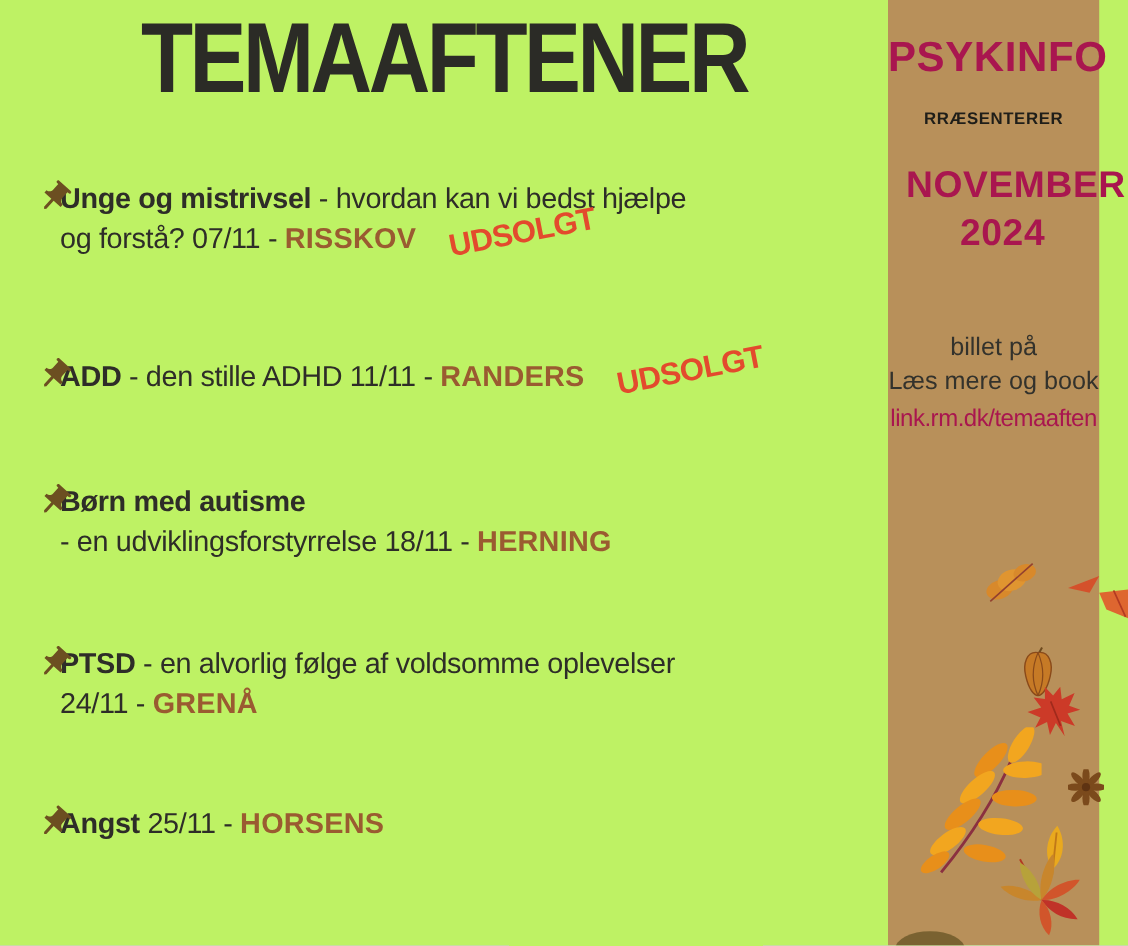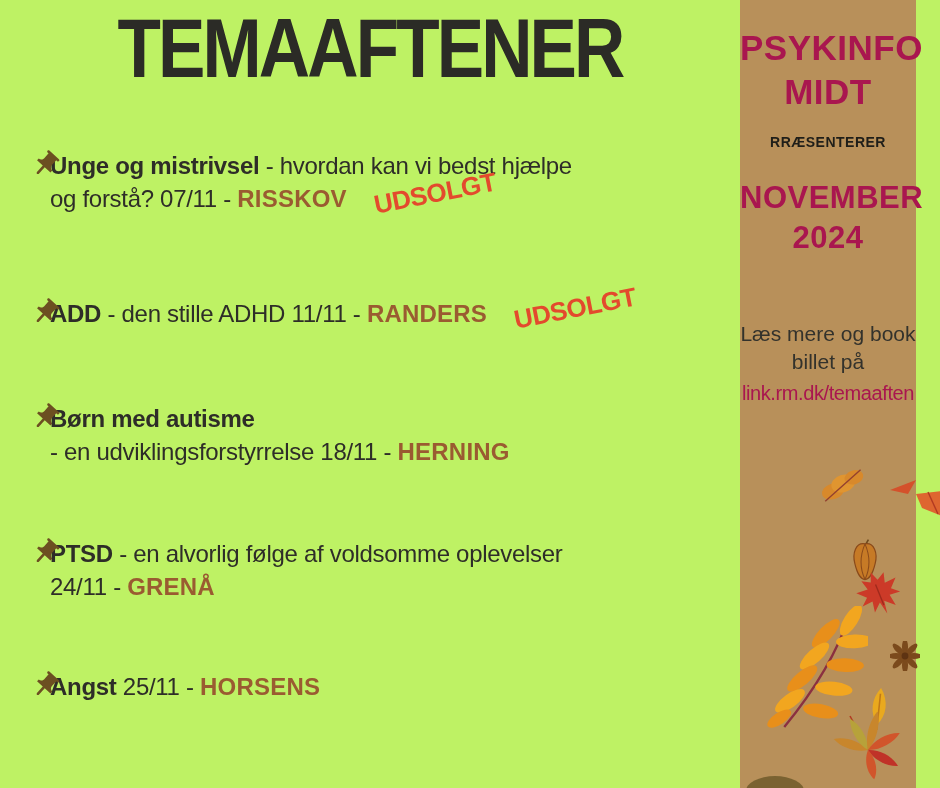--- a/index.html
+++ b/index.html
@@ -30,21 +30,21 @@
   
   .sidebar{
     position:absolute;left:740px;top:0;width:176px;height:788px;
     background:#B8905A;text-align:center;
   }
   .brand{margin-top:26px;font-size:35px;line-height:44px;font-weight:800;
     color:#A9164F;letter-spacing:0.5px;}
   .presents{margin-top:16px;font-size:14px;line-height:24px;font-weight:700;
     color:#1F1E19;letter-spacing:0.5px;}
   .month{margin-top:24px;font-size:31px;line-height:40px;font-weight:800;
-    color:#A9164F;letter-spacing:0.5px;}
+    color:#A9164F;letter-spacing:0.5px;margin-left:15px;}
   .cta{margin-top:62px;font-size:21px;line-height:28px;color:#33322C;}
   .link{margin-top:4px;font-size:20px;line-height:27px;font-weight:500;
     color:#A9164F;letter-spacing:-0.4px;cursor:pointer;}
   
   .leaf{position:absolute;pointer-events:none;}
   .oak{left:78px;top:465px;}
   .edge-red{left:148px;top:476px;}
   .physalis{left:108px;top:538px;}
   .maple{left:116px;top:570px;}
   .anise{left:150px;top:641px;}
@@ -117,30 +117,29 @@
       </span>
       <div class="etext">
         <span class="b">Angst</span><span> 25/11 - </span><span class="loc">HORSENS</span>
       </div>
     </section>
   </div>
 
   <aside class="sidebar">
     <div class="brand">
       <div>PSYKINFO</div>
-      <div>MIDT</div>
     </div>
     <div class="presents">RRÆSENTERER</div>
     <div class="month">
       <div>NOVEMBER</div>
       <div>2024</div>
     </div>
     <div class="cta">
+      <div>billet på</div>
       <div>Læs mere og book</div>
-      <div>billet på</div>
     </div>
     <div class="link">link.rm.dk/temaaften</div>
 
     <span class="leaf oak">
       <svg width="52" height="42" viewBox="0 0 60 40" style="transform:rotate(-18deg)">
         <ellipse cx="16" cy="22" rx="13" ry="9" fill="#D8892B"></ellipse>
         <ellipse cx="30" cy="17" rx="14" ry="10" fill="#E09530"></ellipse>
         <ellipse cx="44" cy="14" rx="11" ry="8" fill="#D8892B"></ellipse>
         <path d="M4,30 L54,8" stroke="#93402F" stroke-width="1.6" fill="none"></path>
       </svg>

